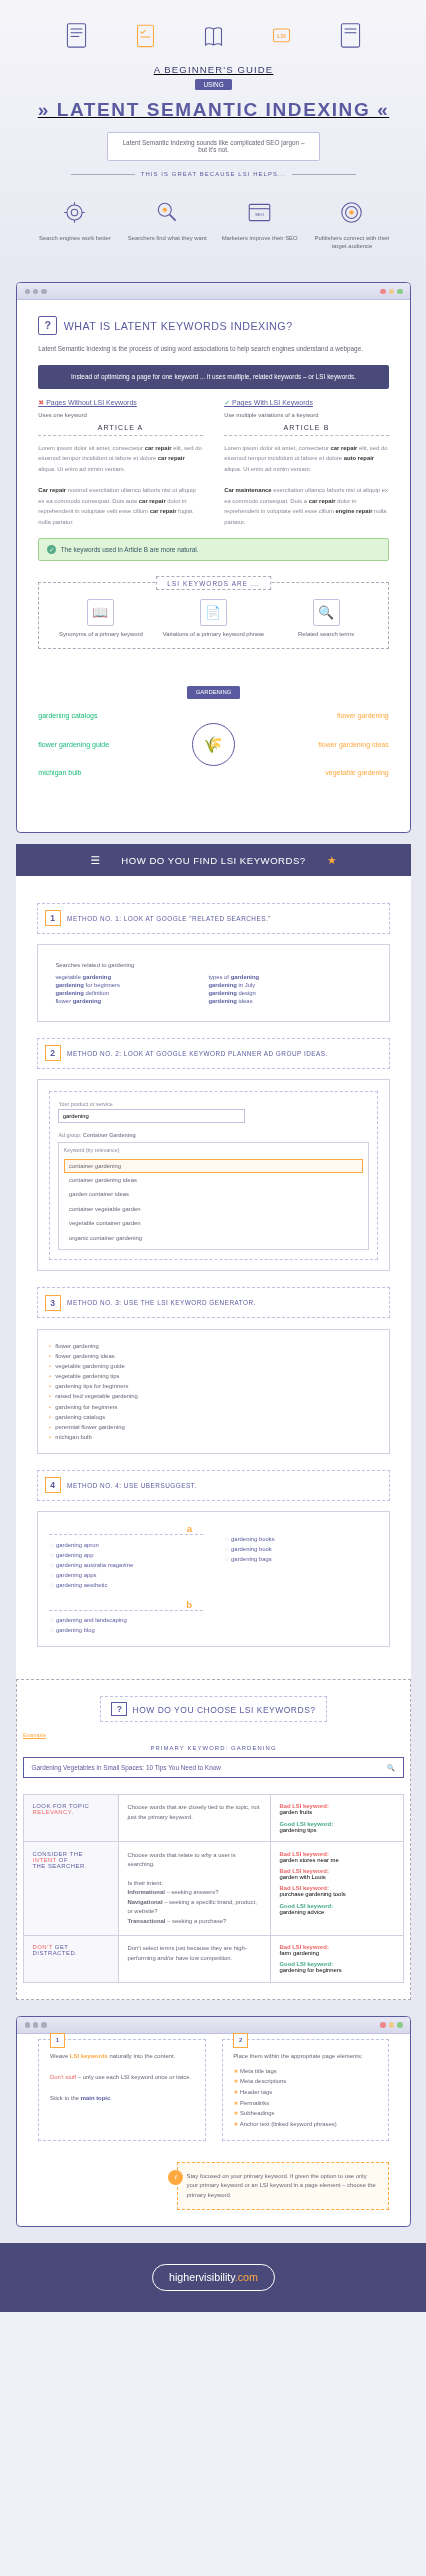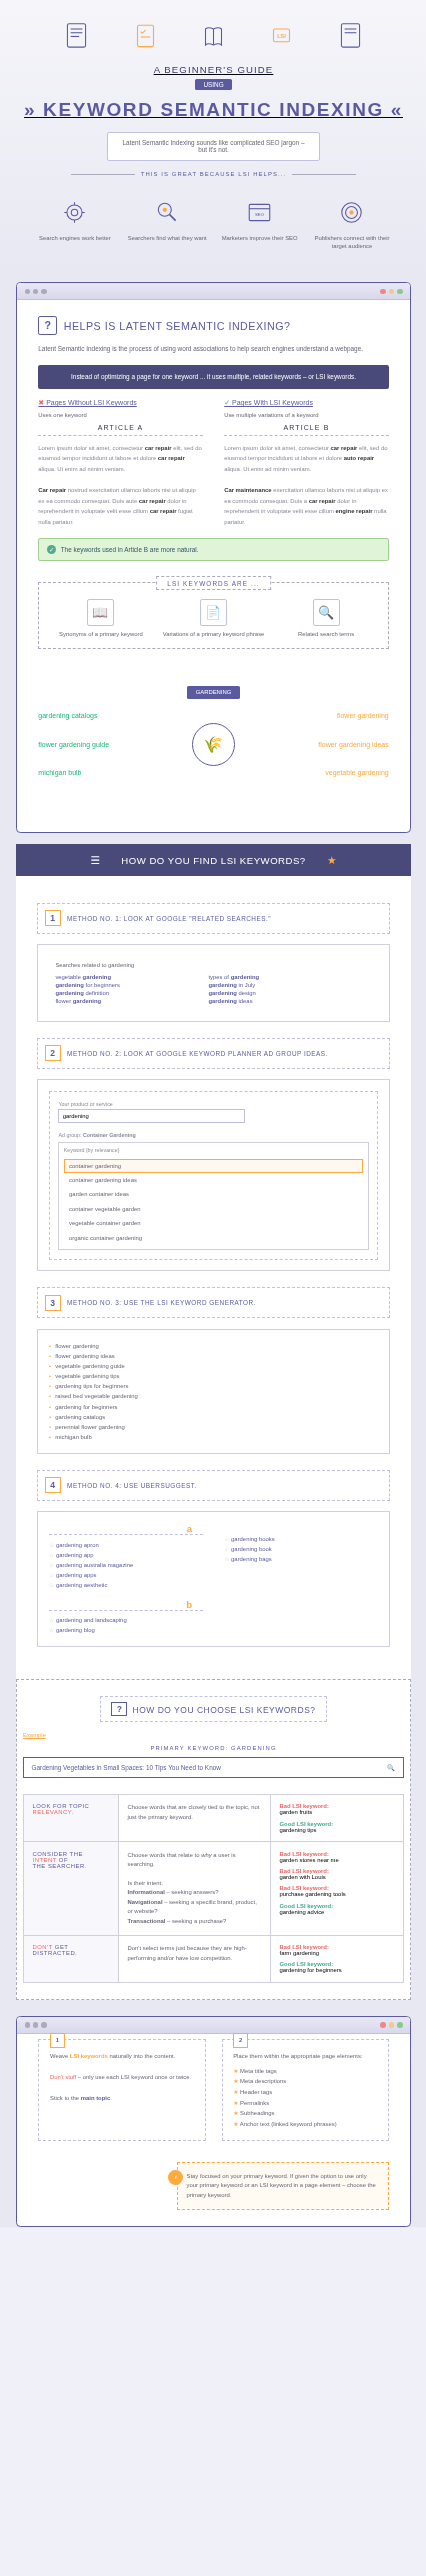--- a/index.html
+++ b/index.html
@@ -139,21 +139,21 @@
         </svg>
       <svg class="icon-box" viewBox="0 0 50 60">
           <rect x="8" y="5" width="34" height="44" rx="3" fill="none" stroke="#5a5aa0" stroke-width="2"></rect>
           <line x1="14" y1="15" x2="36" y2="15" stroke="#5a5aa0" stroke-width="2"></line>
           <line x1="14" y1="22" x2="36" y2="22" stroke="#5a5aa0" stroke-width="2"></line>
         </svg>
     </div>
     <div class="title-group">
       <div class="title-small">A BEGINNER'S GUIDE</div>
       <div class="title-using">USING</div>
-      <div class="title-main">» KEYWORD SEMANTIC INDEXING «</div>
+      <div class="title-main">» LATENT SEMANTIC INDEXING «</div>
     </div>
     <div class="intro-box">Latent Semantic Indexing sounds like complicated SEO jargon – but it's not.</div>
     <div class="because-banner">THIS IS GREAT BECAUSE LSI HELPS...</div>
     <div class="benefits-row">
       <div class="benefit">
         <div class="benefit-icon">
             <svg width="27" height="27" viewBox="0 0 50 50">
               <circle cx="25" cy="25" r="14" fill="none" stroke="#5a5aa0" stroke-width="2"></circle>
               <circle cx="25" cy="25" r="6" fill="none" stroke="#5a5aa0" stroke-width="2"></circle>
               <g stroke="#5a5aa0" stroke-width="2">
@@ -203,21 +203,21 @@
     <div class="browser-bar">
       <div class="browser-dot"></div>
         <div class="browser-dot"></div>
         <div class="browser-dot"></div>
       <div style="flex:1"></div>
       <div class="browser-dot r"></div>
         <div class="browser-dot y"></div>
         <div class="browser-dot g"></div>
     </div>
     <div class="section-content">
-      <div><span class="q-mark">?</span><span class="section-title">HELPS IS LATENT SEMANTIC INDEXING?</span></div>
+      <div><span class="q-mark">?</span><span class="section-title">WHAT IS LATENT KEYWORDS INDEXING?</span></div>
       <p class="section-desc">Latent Semantic Indexing is the process of using word associations to help search engines understand a webpage.</p>
       <div class="dark-banner"><span>Instead of optimizing a page for one keyword ... it uses multiple, related keywords – or LSI keywords.</span></div>
       <div class="compare-cols">
         <div class="compare-col">
           <div class="compare-head"><span style="color:#e66">✖</span> <span>Pages Without LSI Keywords</span></div>
           <div class="compare-sub">Uses one keyword</div>
           <div class="article-label">ARTICLE A</div>
           <div class="article-text">Lorem ipsum dolor sit amet, consectetur <strong>car repair</strong> elit, sed do eiusmod tempor incididunt ut labore et dolore <strong>car repair</strong> aliqua. Ut enim ad minim veniam.<br><br><strong>Car repair</strong> nostrud exercitation ullamco laboris nisi ut aliquip ex ea commodo consequat. Duis aute <strong>car repair</strong> dolor in reprehenderit in voluptate velit esse cillum <strong>car repair</strong> fugiat nulla pariatur.</div>
         </div>
         <div class="compare-col">
@@ -433,14 +433,19 @@
           <li>Header tags</li>
           <li>Permalinks</li>
           <li>Subheadings</li>
           <li>Anchor text (linked keyword phrases)</li>
         </ul>
       </div>
     </div>
     <div class="tip-box">Stay focused on your primary keyword. If given the option to use only your primary keyword or an LSI keyword in a page element – choose the primary keyword.</div>
   </div>
 
+  <div class="footer">
+    <div class="footer-logo">
+      <span>highervisibility</span><span class="com">.com</span>
+    </div>
+  </div>
 </div>
 
 
 </body></html>

